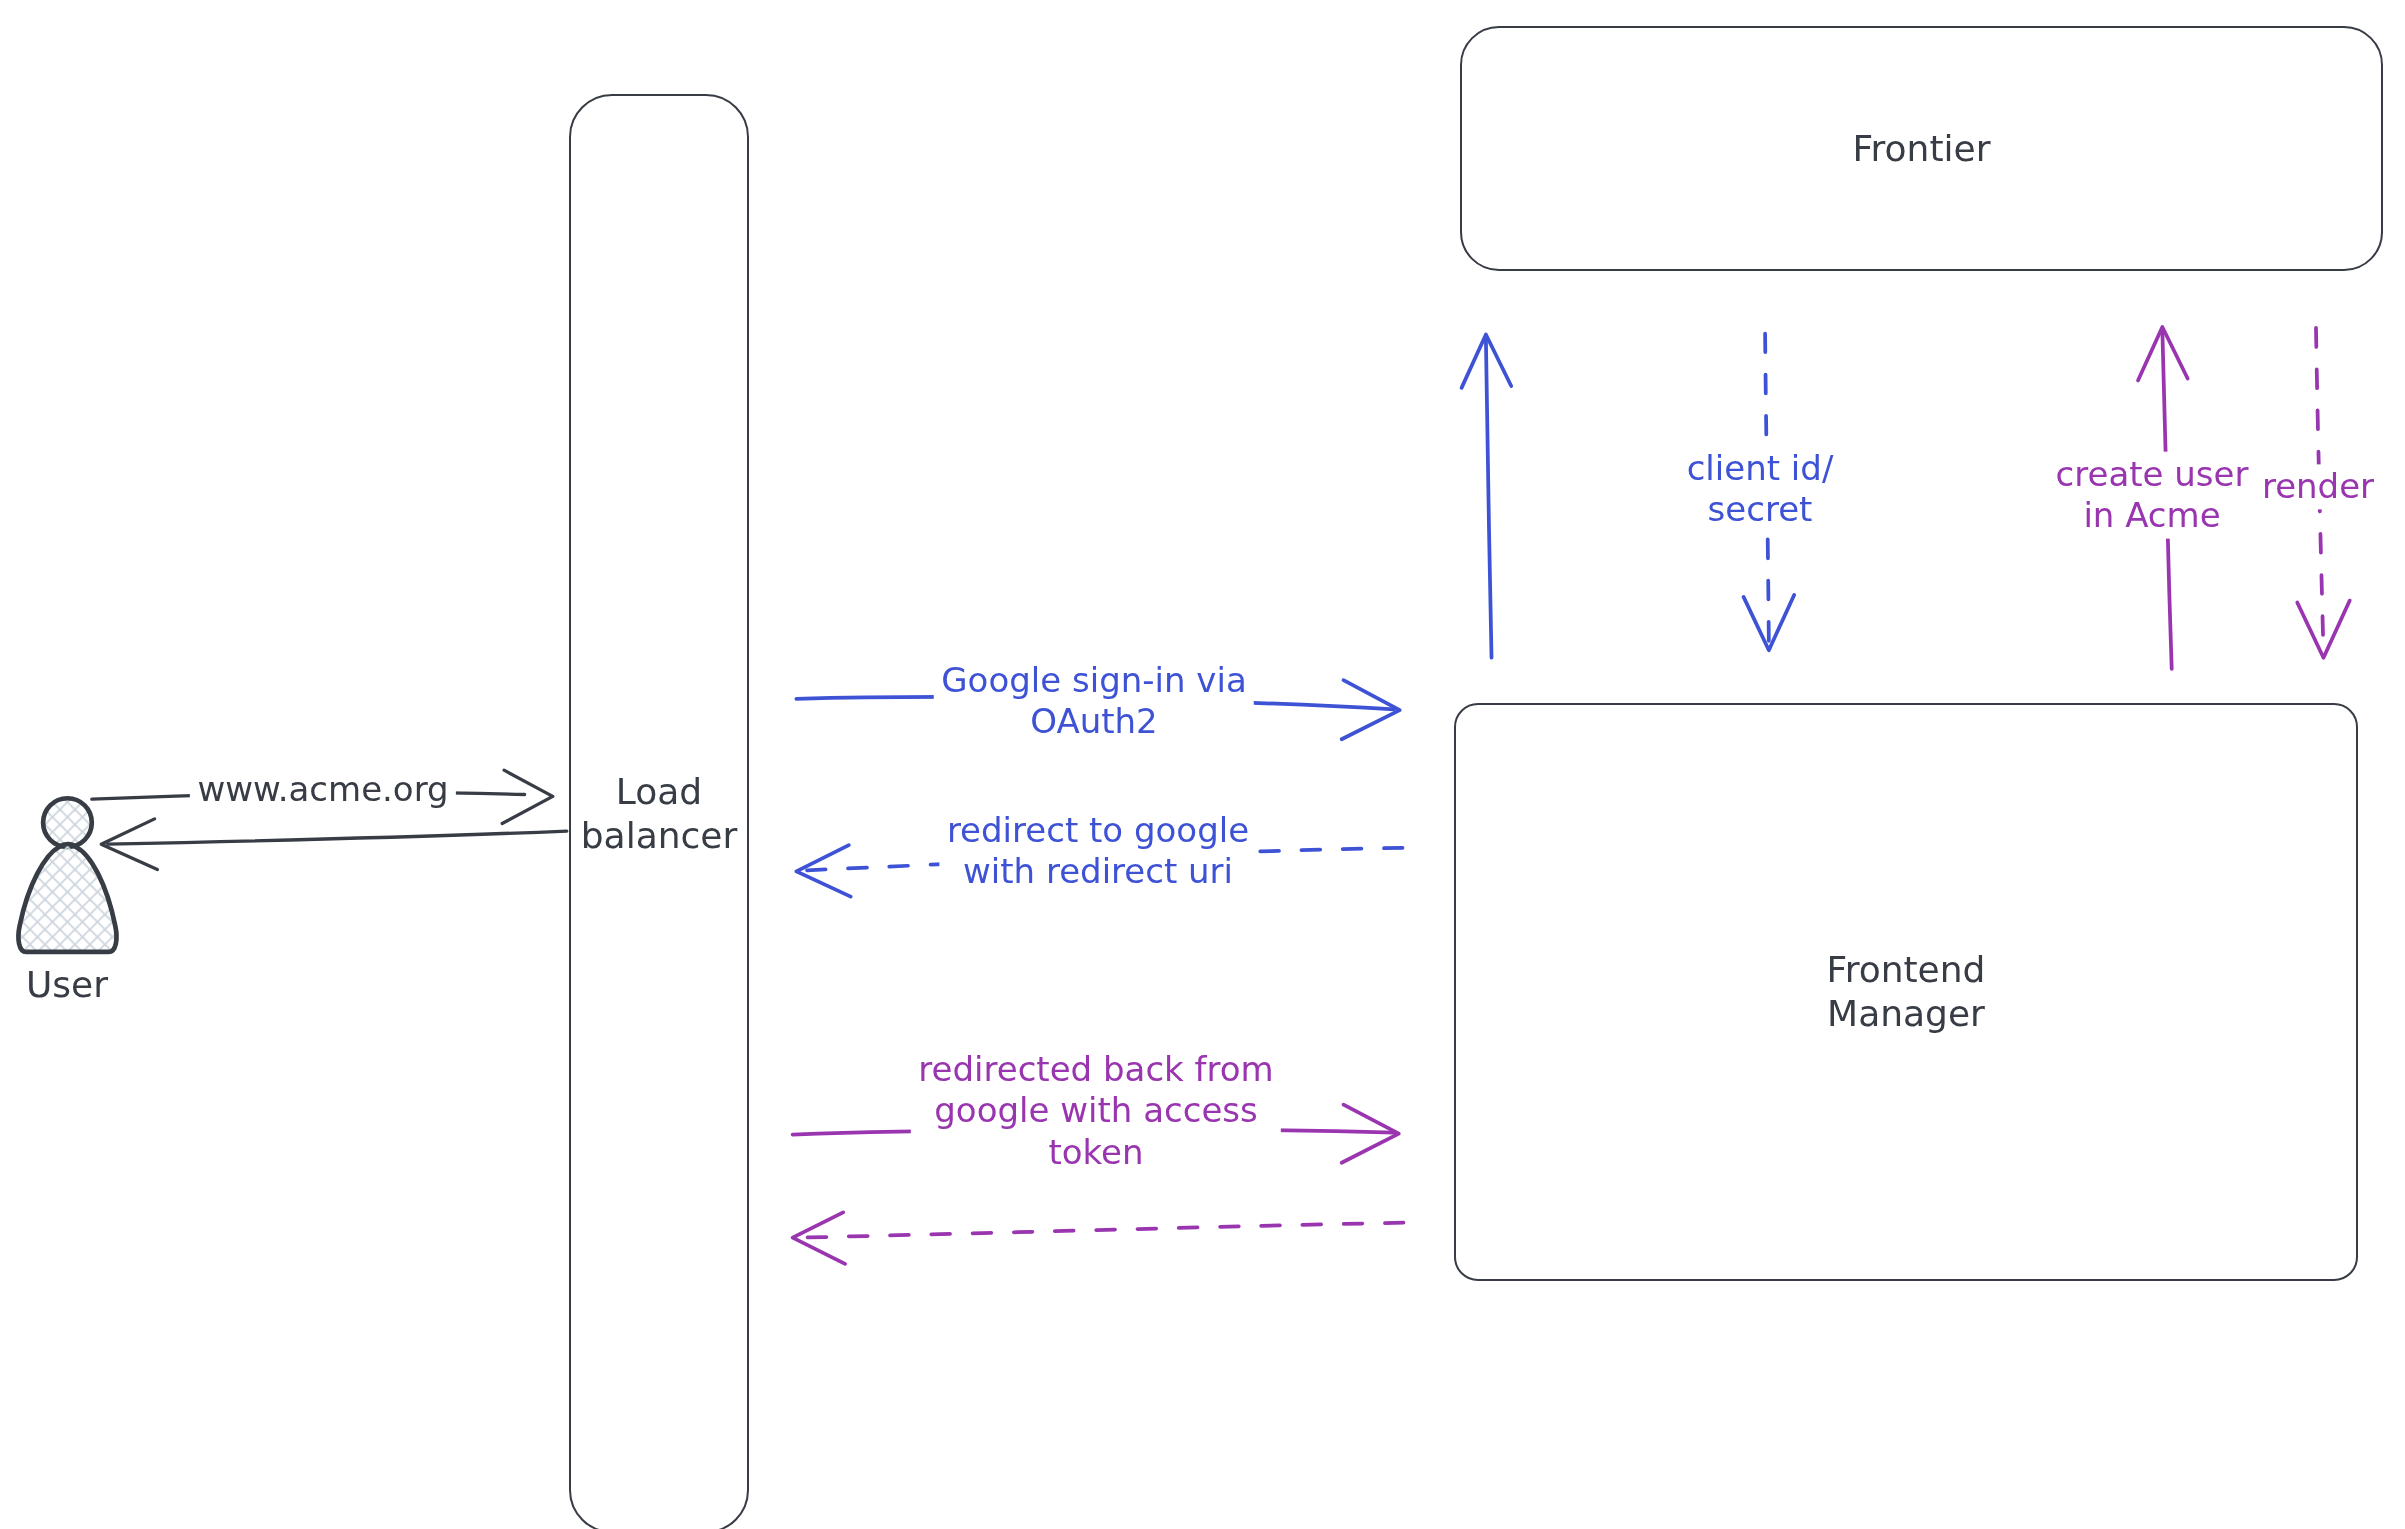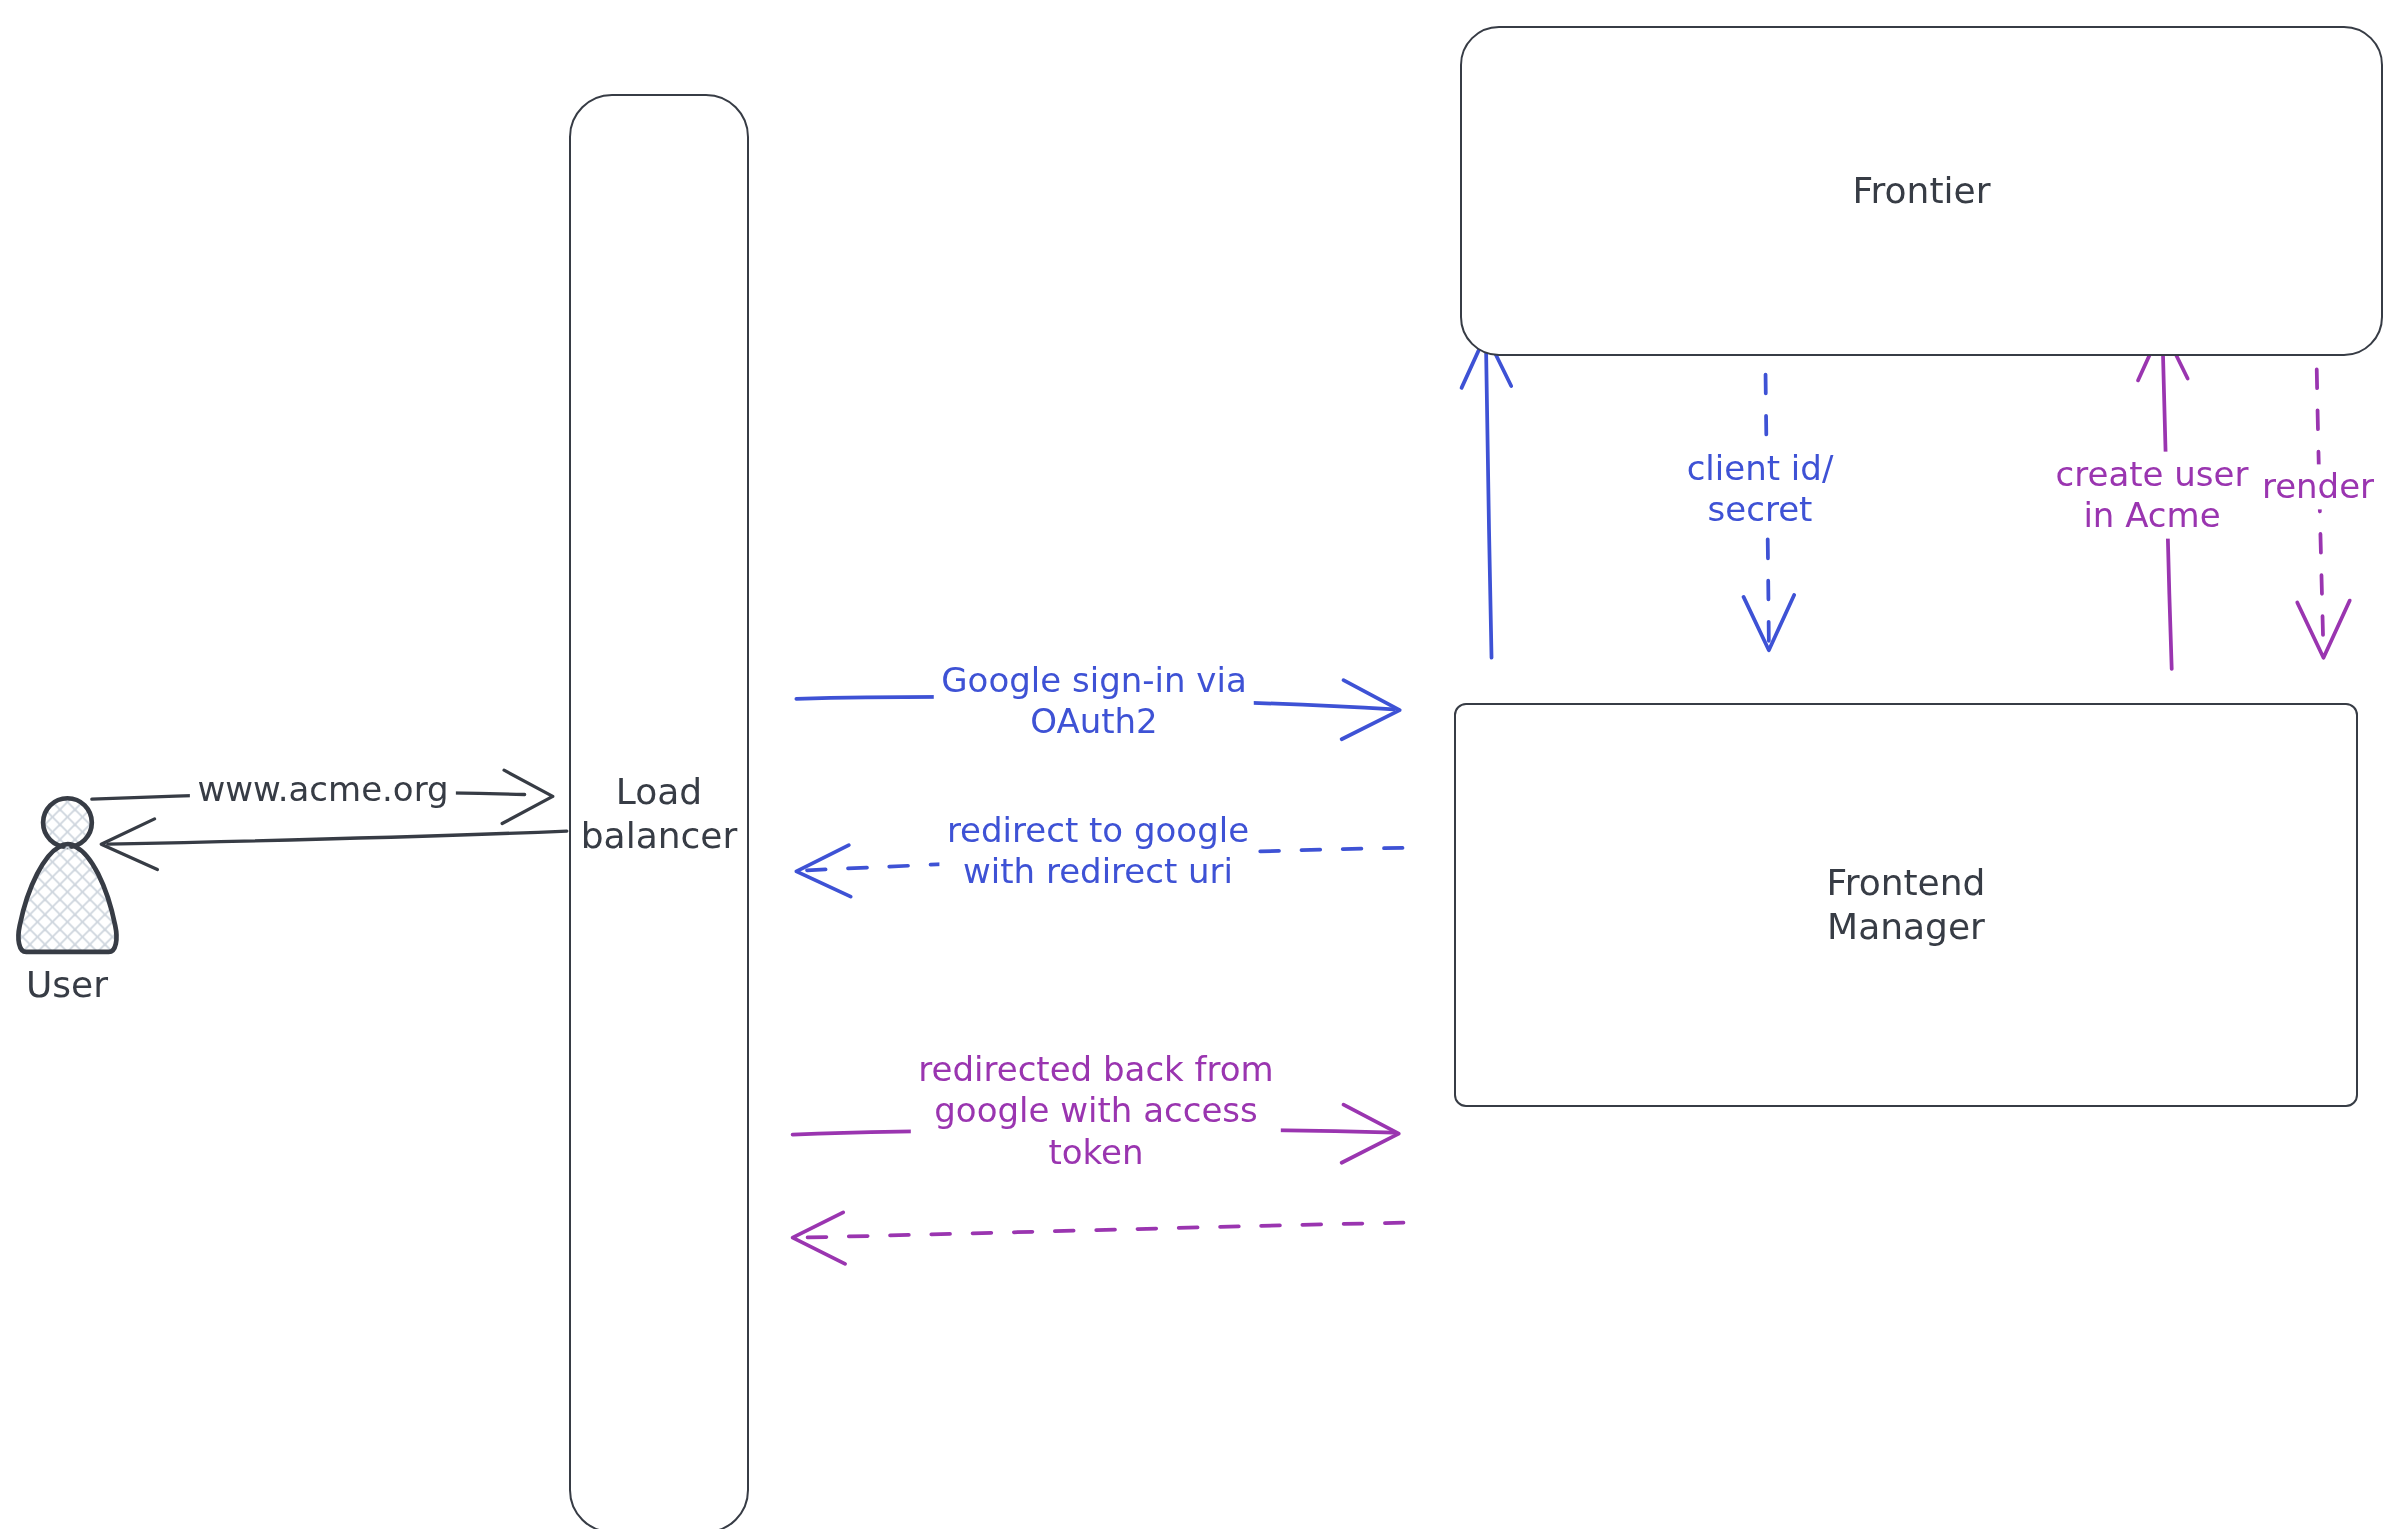--- a/index.html
+++ b/index.html
@@ -35,22 +35,22 @@
     justify-content: center;
     text-align: center;
   }
   .node-title {
     font-size: 36px;
     line-height: 1.22;
     white-space: pre-line;
     color: var(--ink);
   }
   .lb-box       { left: 569px;  top: 94px; width: 180px; height: 1439px; border-radius: 43px; }
-  .frontier-box { left: 1460px; top: 26px;  width: 923px; height: 330px;  border-radius: 39px; }
-  .fm-box       { left: 1454px; top: 703px; width: 904px; height: 404px;  border-radius: 12px; }
+  .frontier-box { left: 1460px; top: 26px;  width: 923px; height: 245px;  border-radius: 39px; }
+  .fm-box       { left: 1454px; top: 703px; width: 904px; height: 578px;  border-radius: 24px; }
   .edge-label {
     position: absolute;
     transform: translate(-50%, -50%);
     text-align: center;
     white-space: pre-line;
     font-size: 34px;
     line-height: 1.22;
     background: var(--bg);
     padding: 1.9px 7.5px;
   }

